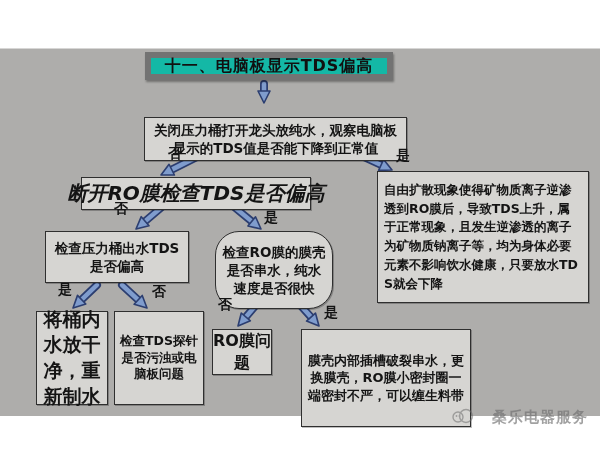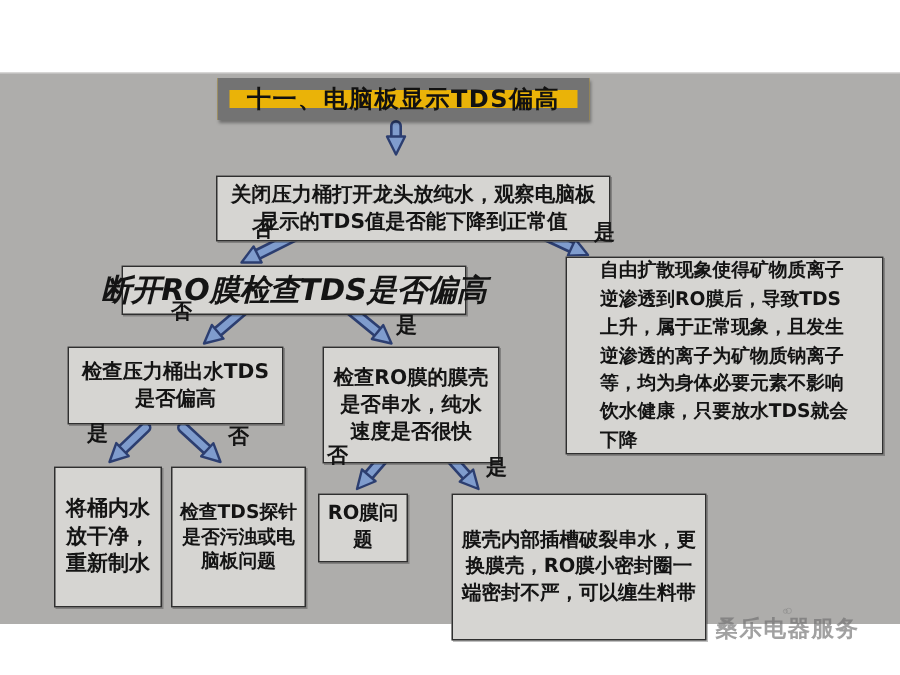--- a/index.html
+++ b/index.html
@@ -22,47 +22,47 @@
     font-weight:bold;
     display:flex;align-items:center;justify-content:center;
     text-align:center;
     word-break:break-all;
     line-height:1.35;
     box-sizing:border-box;
     box-shadow:1px 1px 0 rgba(0,0,0,.25);
   }
   .title-box{
     position:absolute;left:145px;top:52px;width:248px;height:28px;
-    background:#eab308;border:8px solid #737373;
+    background:#14b8a6;border:6px solid #737373;
     color:#111;font-weight:bold;font-size:16px;letter-spacing:1px;
     display:flex;align-items:center;justify-content:center;
     box-sizing:border-box;white-space:nowrap;
     box-shadow:1px 2px 2px rgba(0,0,0,.35);
   }
   .lbl{
     position:absolute;color:#141414;font-weight:bold;font-size:14px;
     line-height:1;user-select:none;
   }
   svg.arrows{position:absolute;left:0;top:0;width:600px;height:450px;pointer-events:none;}
   .watermark{
     position:absolute;left:452px;top:405px;width:146px;height:24px;
-    display:flex;align-items:center;gap:0;
+    display:flex;align-items:center;gap:18px;
     color:rgba(110,110,110,.65);font-size:15px;font-weight:bold;
-    letter-spacing:1px;white-space:nowrap;flex-direction:column;
+    letter-spacing:1px;white-space:nowrap;
   }
   .wm-icon{display:inline-block;width:22px;height:18px;opacity:.55;}
   
   #n-observe  {left:144px;top:117px;width:263px;height:44px;font-size:13.5px;padding:2px 6px;}
   #n-disc     {left:81px; top:177px;width:230px;height:33px;font-size:20px;white-space:nowrap;font-style:italic;}
-  #n-note     {left:377px;top:171px;width:212px;height:132px;font-size:12.5px;padding:4px 22px;text-align:left;line-height:1.5;}
+  #n-note     {left:377px;top:171px;width:212px;height:132px;font-size:12.5px;padding:4px 6px;text-align:left;line-height:1.5;}
   #n-tank     {left:45px; top:231px;width:144px;height:52px;font-size:13.5px;padding:2px 5px;text-align:center;}
-  #n-shell    {left:215px;top:231px;width:118px;height:78px;font-size:13.5px;padding:3px 6px;}
-  #n-drain    {left:36px; top:311px;width:72px; height:94px;font-size:14px;padding:2px 5px;}
+  #n-shell    {left:215px;top:231px;width:118px;height:78px;font-size:13.5px;padding:3px 6px;border-radius:24px;}
+  #n-drain    {left:36px; top:311px;width:72px; height:94px;font-size:19px;padding:2px 5px;}
   #n-probe    {left:114px;top:311px;width:90px; height:94px;font-size:12.5px;padding:2px 4px;}
-  #n-ro       {left:212px;top:329px;width:60px; height:46px;font-size:13px;}
+  #n-ro       {left:212px;top:329px;width:60px; height:46px;font-size:16px;}
   #n-crack    {left:301px;top:329px;width:170px;height:98px;font-size:13px;padding:2px 6px;}
 </style>
 </head>
 <body>
 
 <div class="panel"></div>
 
 <svg class="arrows" xmlns="http://www.w3.org/2000/svg">
     <g>
       <line x1="264" y1="84" x2="264" y2="91" stroke="#2c3e70" stroke-width="8" stroke-linecap="round"></line>

